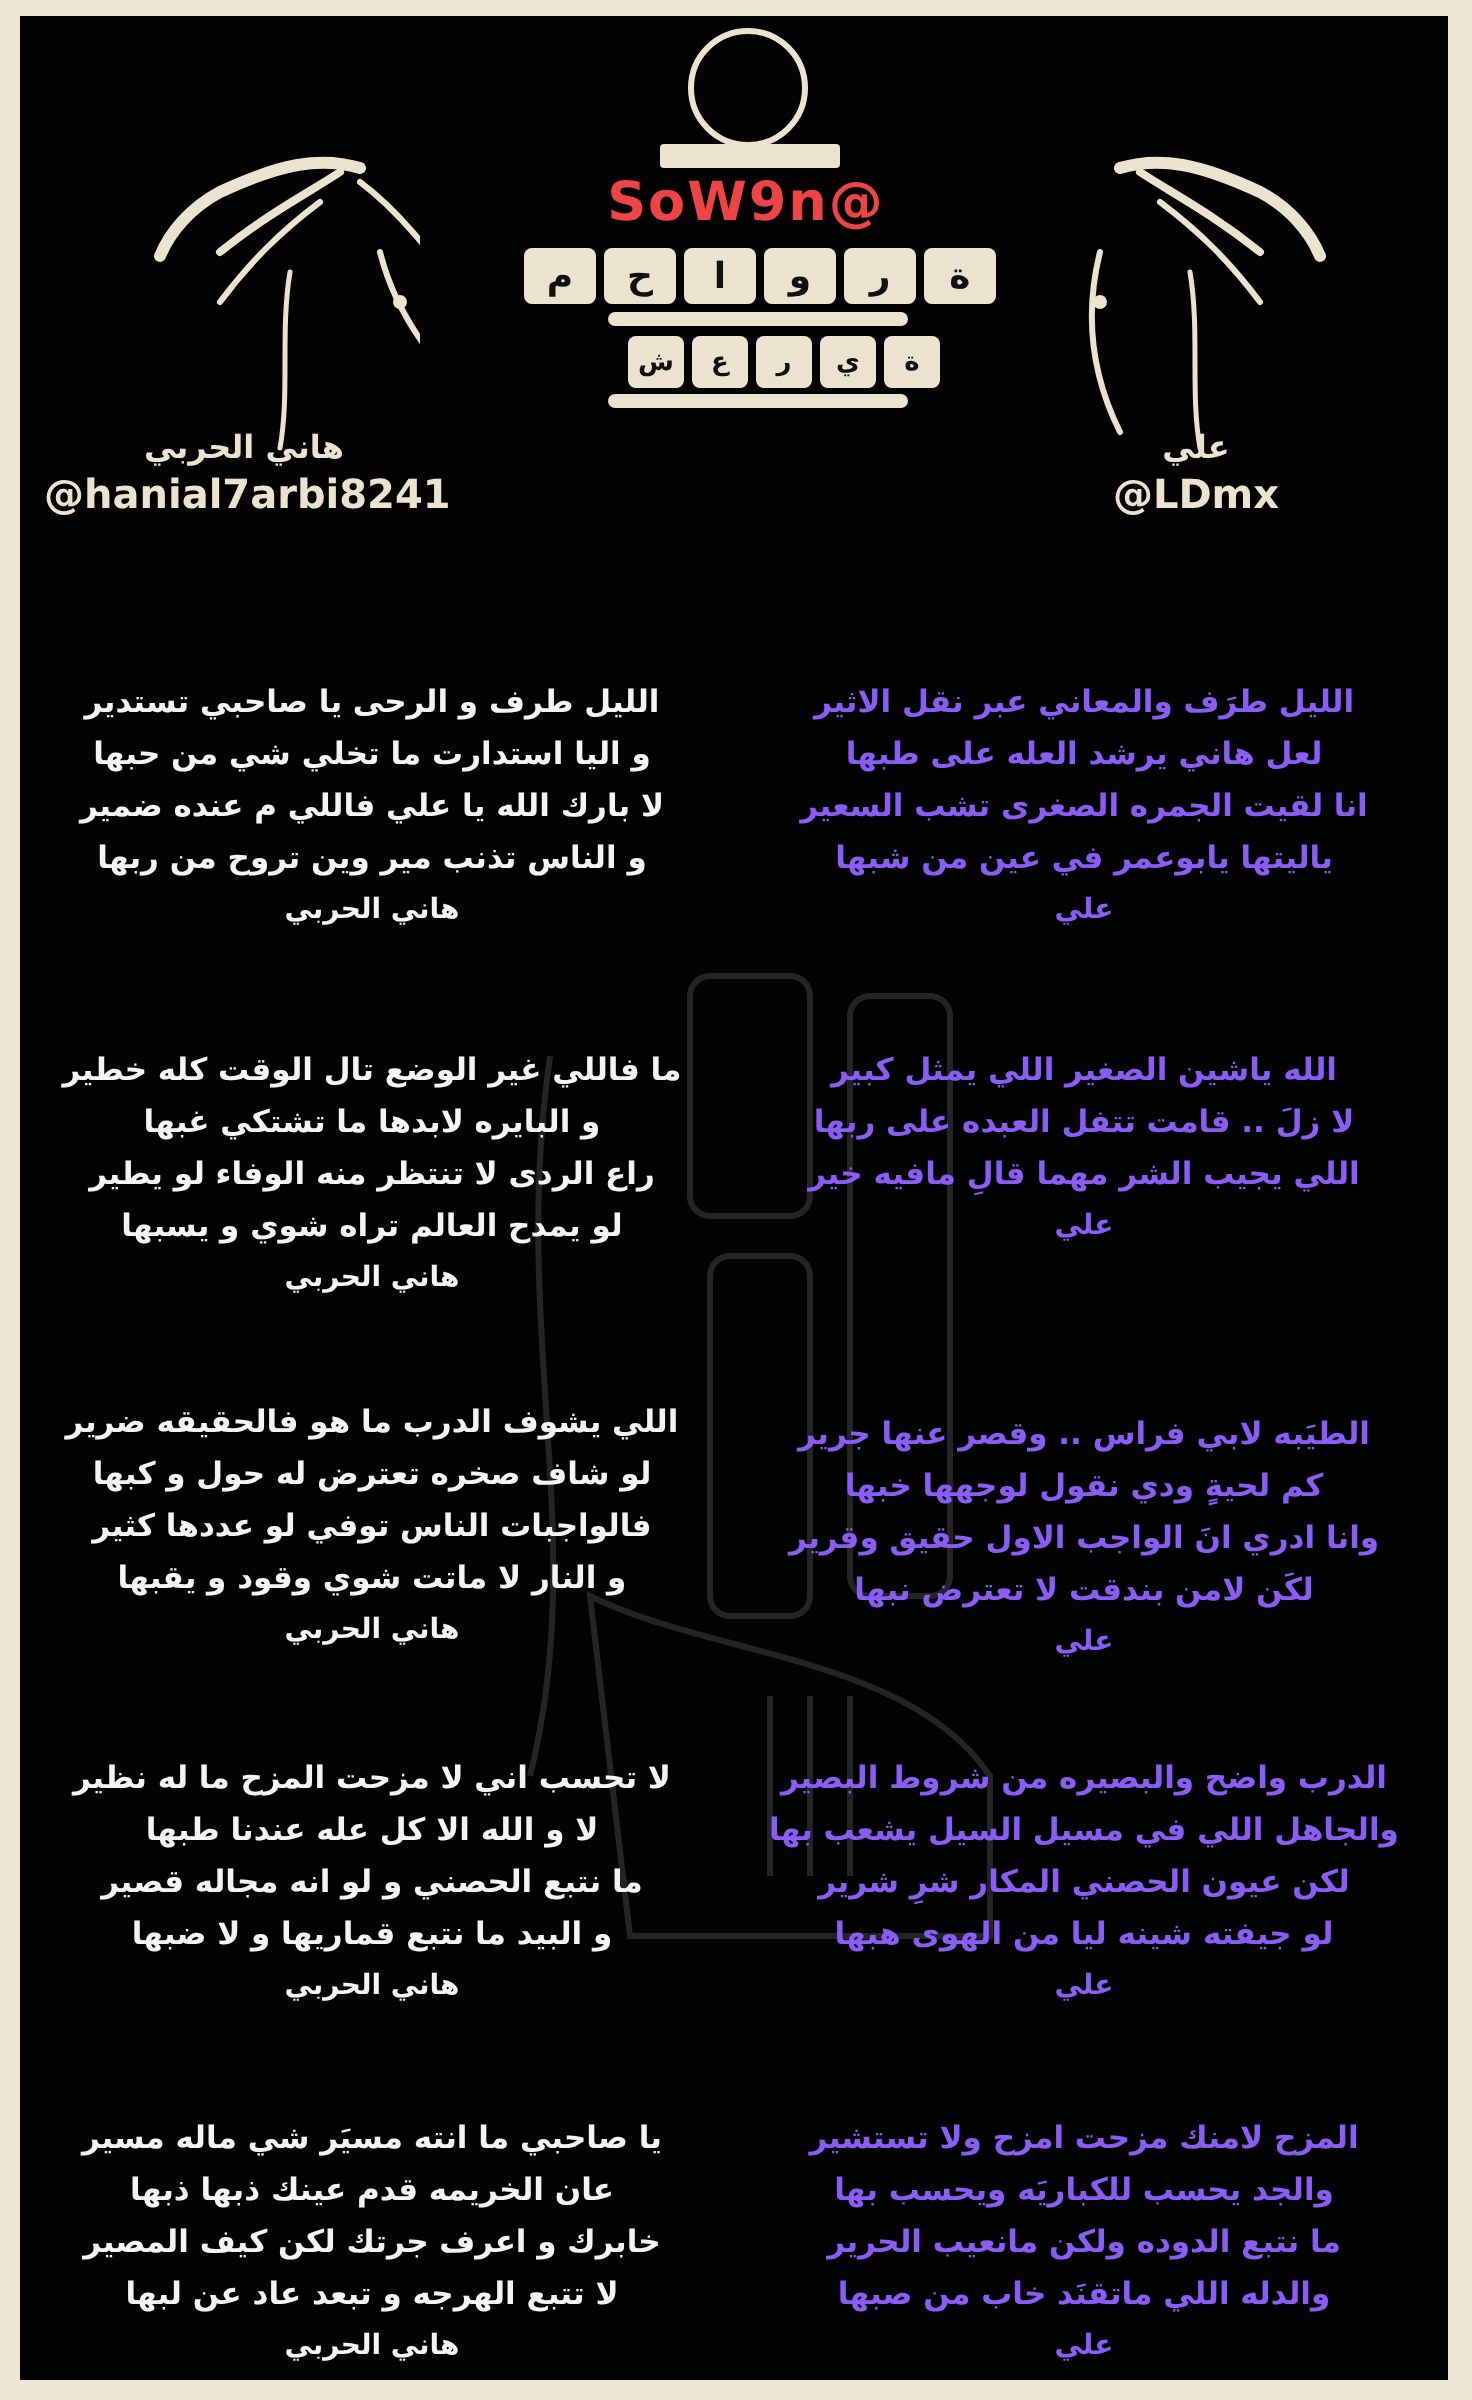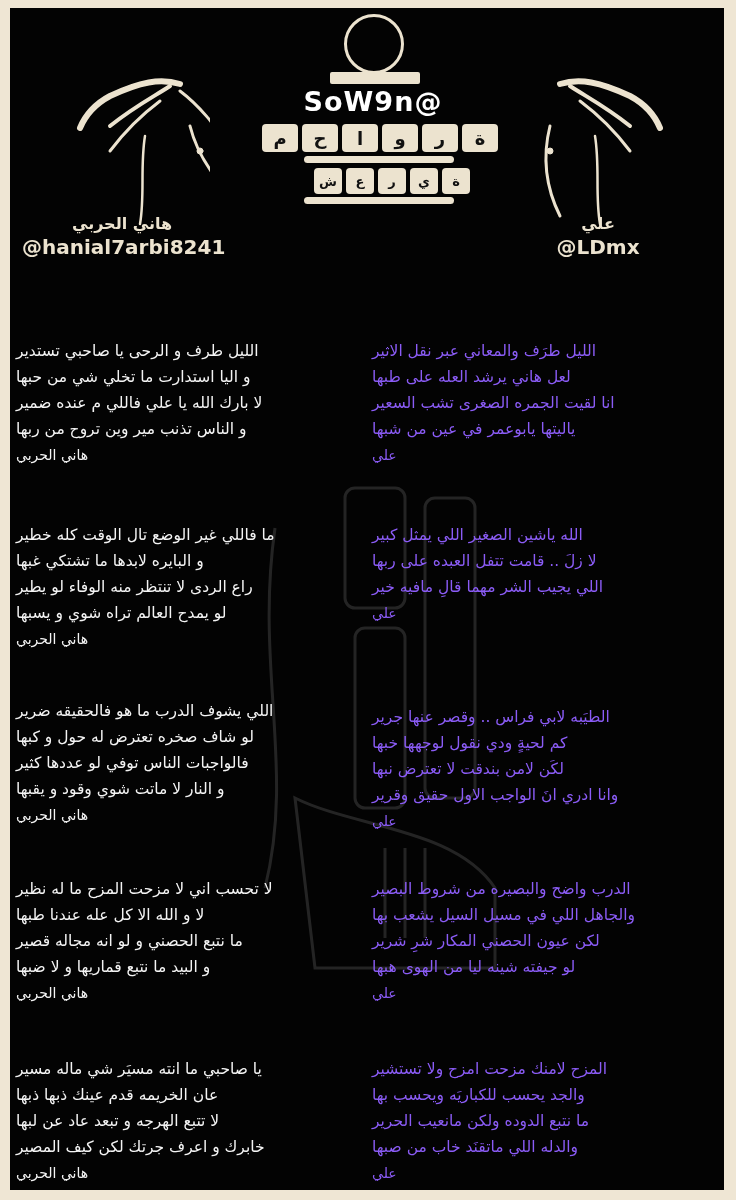--- a/index.html
+++ b/index.html
@@ -43,21 +43,21 @@
       left: 62px; top: 64px;
       width: 90px; height: 12px;
       background: #ece3cf;
       border-radius: 2px;
     }
     .brand {
       position: absolute;
       left: 0; top: 78px;
       width: 210px;
       text-align: center;
-      color: #ffffff;
+      color: #ef4444;
       font-weight: bold;
       font-size: 27px;
       letter-spacing: 1px;
       font-family: "DejaVu Sans", sans-serif;
     }
     .keys-row {
       position: absolute;
       display: flex;
       gap: 4px;
     }
@@ -98,22 +98,22 @@
     .poet .name { font-size: 16px; direction: rtl; }
     .poet .handle { font-size: 20px; margin-top: 2px; }
     .poet.left { left: 12px; top: 206px; width: 200px; }
     .poet.right { left: 528px; top: 206px; width: 120px; }
 
     
     .verse {
       position: absolute;
       width: 340px;
       direction: rtl;
-      text-align: left;
-      font-weight: normal;
+      text-align: center;
+      font-weight: bold;
       font-size: 15.5px;
       line-height: 26px;
     }
     .verse.col-right { left: 362px; color: #8b5cf6; }
     .verse.col-left { left: 6px; color: #f4f4f4; }
     .verse .line { display: block; white-space: nowrap; }
     .verse .sig { display: block; font-size: 14px; }
   </style>
 </head>
 <body>
@@ -189,22 +189,22 @@
   </div>
   <div class="verse col-right" style="top:514px">
     <span class="line">الله ياشين الصغير اللي يمثل كبير</span>
     <span class="line">لا زلَ .. قامت تتفل العبده على ربها</span>
     <span class="line">اللي يجيب الشر مهما قالِ مافيه خير</span>
     <span class="sig">علي</span>
   </div>
   <div class="verse col-right" style="top:696px">
     <span class="line">الطيَبه لابي فراس .. وقصر عنها جرير</span>
     <span class="line">كم لحيةٍ ودي نقول لوجهها خبها</span>
+    <span class="line">وانا ادري انَ الواجب الاول حقيق وقرير</span>
     <span class="line">لكَن لامن بندقت لا تعترض نبها</span>
-    <span class="line">وانا ادري انَ الواجب الاول حقيق وقرير</span>
     <span class="sig">علي</span>
   </div>
   <div class="verse col-right" style="top:868px">
     <span class="line">الدرب واضح والبصيره من شروط البصير</span>
     <span class="line">والجاهل اللي في مسيل السيل يشعب بها</span>
     <span class="line">لكن عيون الحصني المكار شرِ شرير</span>
     <span class="line">لو جيفته شينه ليا من الهوى هبها</span>
     <span class="sig">علي</span>
   </div>
   <div class="verse col-right" style="top:1048px">
@@ -239,18 +239,18 @@
   <div class="verse col-left" style="top:868px">
     <span class="line">لا تحسب اني لا مزحت المزح ما له نظير</span>
     <span class="line">لا و الله الا كل عله عندنا طبها</span>
     <span class="line">ما نتبع الحصني و لو انه مجاله قصير</span>
     <span class="line">و البيد ما نتبع قماريها و لا ضبها</span>
     <span class="sig">هاني الحربي</span>
   </div>
   <div class="verse col-left" style="top:1048px">
     <span class="line">يا صاحبي ما انته مسيَر شي ماله مسير</span>
     <span class="line">عان الخريمه قدم عينك ذبها ذبها</span>
+    <span class="line">خابرك و اعرف جرتك لكن كيف المصير</span>
     <span class="line">لا تتبع الهرجه و تبعد عاد عن لبها</span>
-    <span class="line">خابرك و اعرف جرتك لكن كيف المصير</span>
     <span class="sig">هاني الحربي</span>
   </div>
 
 </div>
 
 </body></html>

